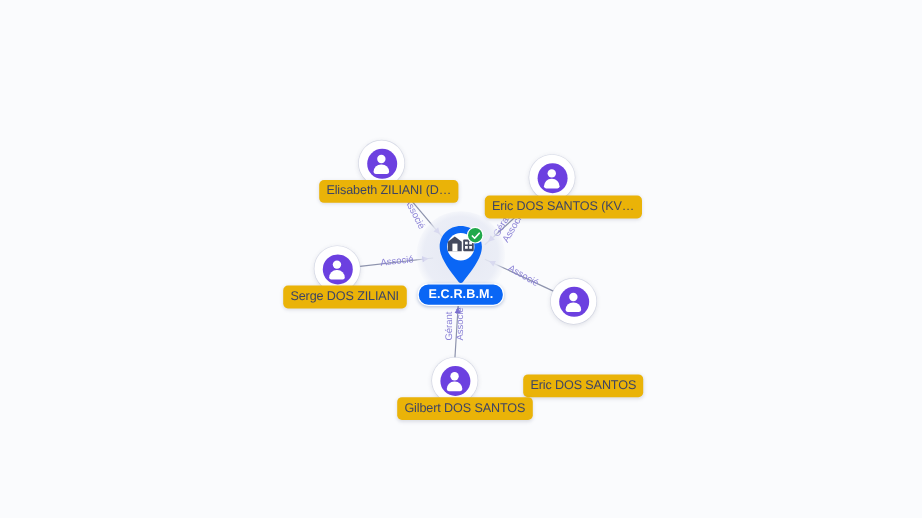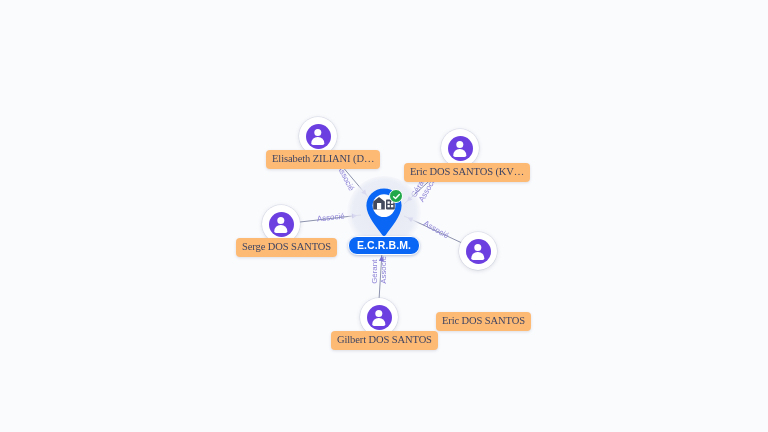--- a/index.html
+++ b/index.html
@@ -70,31 +70,30 @@
     transform: translateX(-50%);
     width: 13.4px;
     height: 7.6px;
     border-radius: 7px 7px 2px 2px;
     background: #ffffff;
   }
 
   
   .node-label {
     position: absolute;
-    background: #fdba74;
+    background: #eab308;
     border-radius: 4px;
     padding: 3px 6px 4px 6px;
     font-size: 10.5px;
     line-height: 12px;
     color: #3e4463;
     white-space: nowrap;
     box-shadow: 0 1px 3px rgba(70, 75, 110, 0.17);
     z-index: 7;
     letter-spacing: -0.1px;
-    font-family: Liberation Serif, serif;
   }
 
   
   #company-node {
     position: absolute;
     z-index: 8;
     width: 74px;
     height: 74px;
     left: 347px;
     top: 176px;
@@ -219,21 +218,21 @@
           <span class="body"></span>
         </div>
       </div>
       <div class="node-label" style="left: 404px; top: 163px;">Eric DOS SANTOS (KV…</div>
       <div class="person-node" style="left: 262px; top: 205px;">
         <div class="person-avatar">
           <span class="head"></span>
           <span class="body"></span>
         </div>
       </div>
-      <div class="node-label" style="left: 236px; top: 238px;">Serge DOS SANTOS</div>
+      <div class="node-label" style="left: 236px; top: 238px;">Serge DOS ZILIANI</div>
       <div class="person-node" style="left: 459px; top: 232px;">
         <div class="person-avatar">
           <span class="head"></span>
           <span class="body"></span>
         </div>
       </div>
       <div class="node-label" style="left: 436px; top: 265px; margin-top: 47px;">Eric DOS SANTOS</div>
       <div class="person-node" style="left: 360px; top: 298px;">
         <div class="person-avatar">
           <span class="head"></span>

